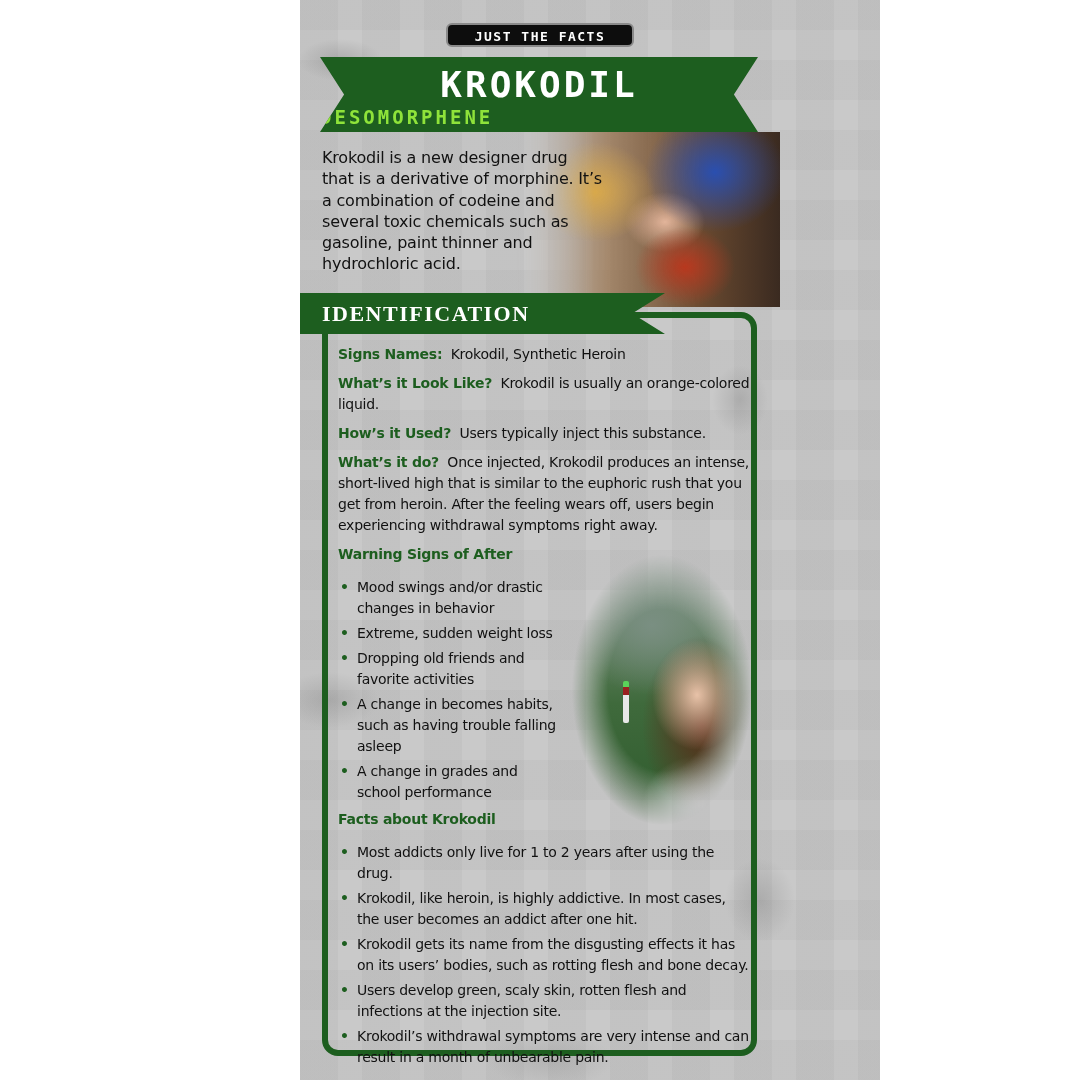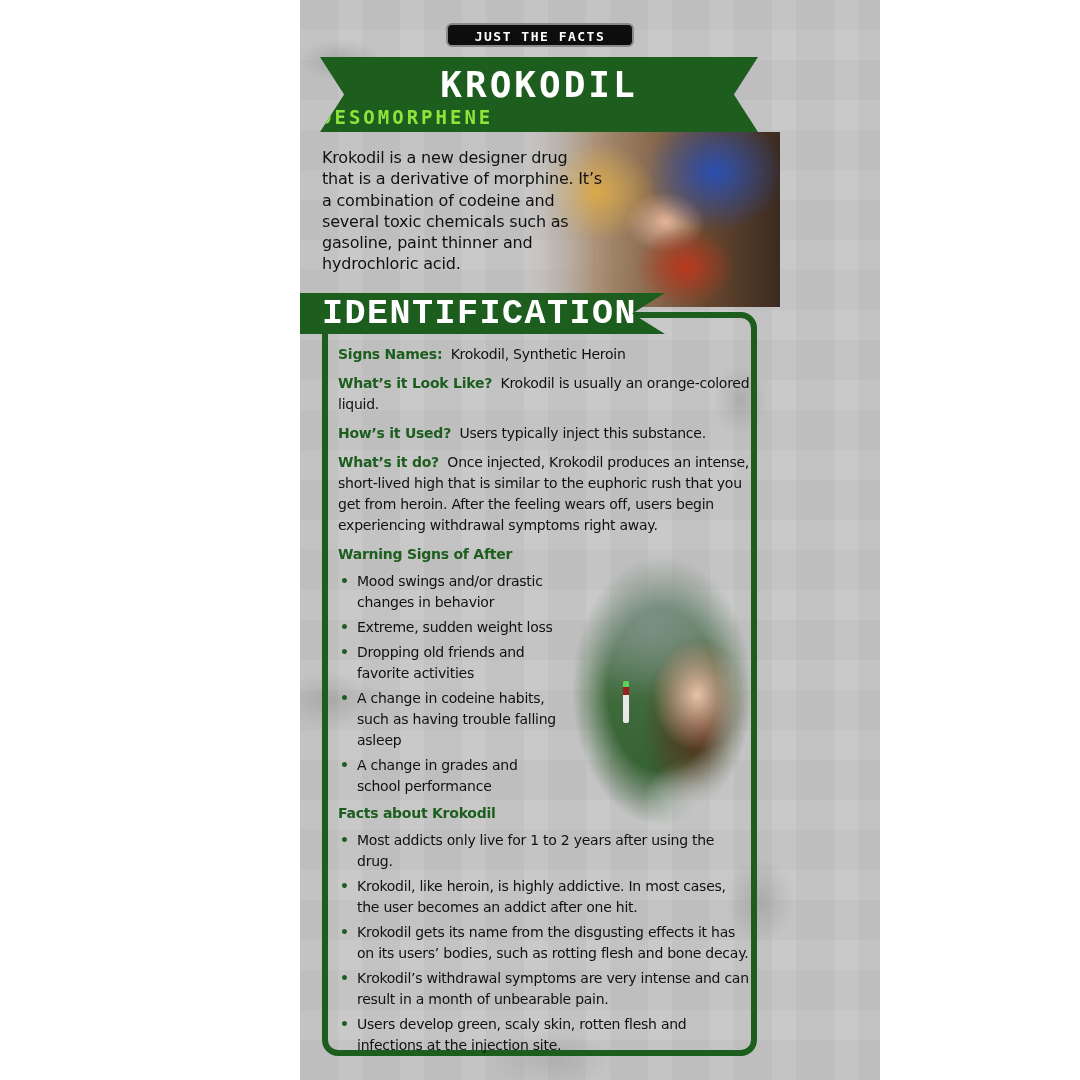--- a/index.html
+++ b/index.html
@@ -62,37 +62,37 @@
     letter-spacing: -0.2px;
   }
   
   .id-banner {
     position: absolute; left: 0; top: 293px; width: 365px; height: 41px;
     background: #1d5e1f;
     clip-path: polygon(0 0, 100% 0, 91% 50%, 100% 100%, 0 100%);
   }
   .id-text {
     position: absolute; left: 22px; top: 3px; color: #fff;
-    font-family: Liberation Mono, monospace; font-weight: bold; font-size: 35px;
+    font-family: Liberation Serif, serif; font-weight: bold; font-size: 22px;
     letter-spacing: 1.5px; line-height: 36px;
   }
   
   .box {
     position: absolute; left: 22px; top: 312px; width: 435px; height: 744px;
     border: 6px solid #1d5e1f; border-radius: 16px; box-sizing: border-box;
   }
   .content {
     position: absolute; left: 38px; top: 344px; width: 412px;
     font-family: "DejaVu Sans", sans-serif; font-size: 14px; line-height: 21px; color: #111;
     letter-spacing: -0.25px;
   }
   .para { margin: 0 0 8px 0; }
   .lbl { color: #1d5e1f; font-weight: bold; }
   .heading { color: #1d5e1f; font-weight: bold; margin: 0 0 6px 0; }
-  ul { list-style: none; padding: 0; margin: 0 0 6px 0; }
+  ul { list-style: none; padding: 0; margin: 12px 0 6px 0; }
   li { position: relative; padding-left: 19px; margin-bottom: 4px; }
   li::before { content: "\2022"; position: absolute; left: 2px; top: 0; color: #1d5e1f; font-weight: bold; }
   .warn-list { width: 225px; }
   .photo-girl {
     position: absolute; left: 272px; top: 555px; width: 180px; height: 270px;
     background:
       radial-gradient(ellipse 45px 55px at 125px 140px, #e8c2a8 0%, rgba(232,194,168,0) 100%),
       radial-gradient(ellipse 60px 90px at 130px 170px, #5a2a18 0%, rgba(90,42,24,0) 100%),
       radial-gradient(ellipse 60px 50px at 130px 250px, #dfe4e6 0%, rgba(223,228,230,0) 100%),
       radial-gradient(ellipse 80px 70px at 80px 70px, #7a8f82 0%, rgba(122,143,130,0) 100%),
@@ -147,26 +147,26 @@
     <p class="para">
       <span class="lbl">What’s it do?</span>&nbsp;
       <span>Once injected, Krokodil produces an intense, short-lived high that is similar to the euphoric rush that you get from heroin.  After the feeling wears off, users begin experiencing withdrawal symptoms right away.</span>
     </p>
 
     <div class="heading">Warning Signs of After</div>
     <ul class="warn-list">
       <li>Mood swings and/or drastic changes in behavior</li>
       <li>Extreme, sudden weight loss</li>
       <li>Dropping old friends and favorite activities</li>
-      <li>A change in codeine habits, such as having trouble falling asleep</li>
+      <li>A change in becomes habits, such as having trouble falling asleep</li>
       <li>A change in grades and school performance</li>
     </ul>
 
     <div class="heading">Facts about Krokodil</div>
     <ul>
       <li>Most addicts only live for 1 to 2 years after using the drug.</li>
       <li>Krokodil, like heroin, is highly addictive. In most cases, the user becomes an addict after one hit.</li>
       <li>Krokodil gets its name from the disgusting effects it has on its users’ bodies, such as rotting flesh and bone decay.</li>
+      <li>Users develop green, scaly skin, rotten flesh and infections at the injection site.</li>
       <li>Krokodil’s withdrawal symptoms are very intense and can result in a month of unbearable pain.</li>
-      <li>Users develop green, scaly skin, rotten flesh and infections at the injection site.</li>
     </ul>
   </div>
 </div>
 
 </body></html>

